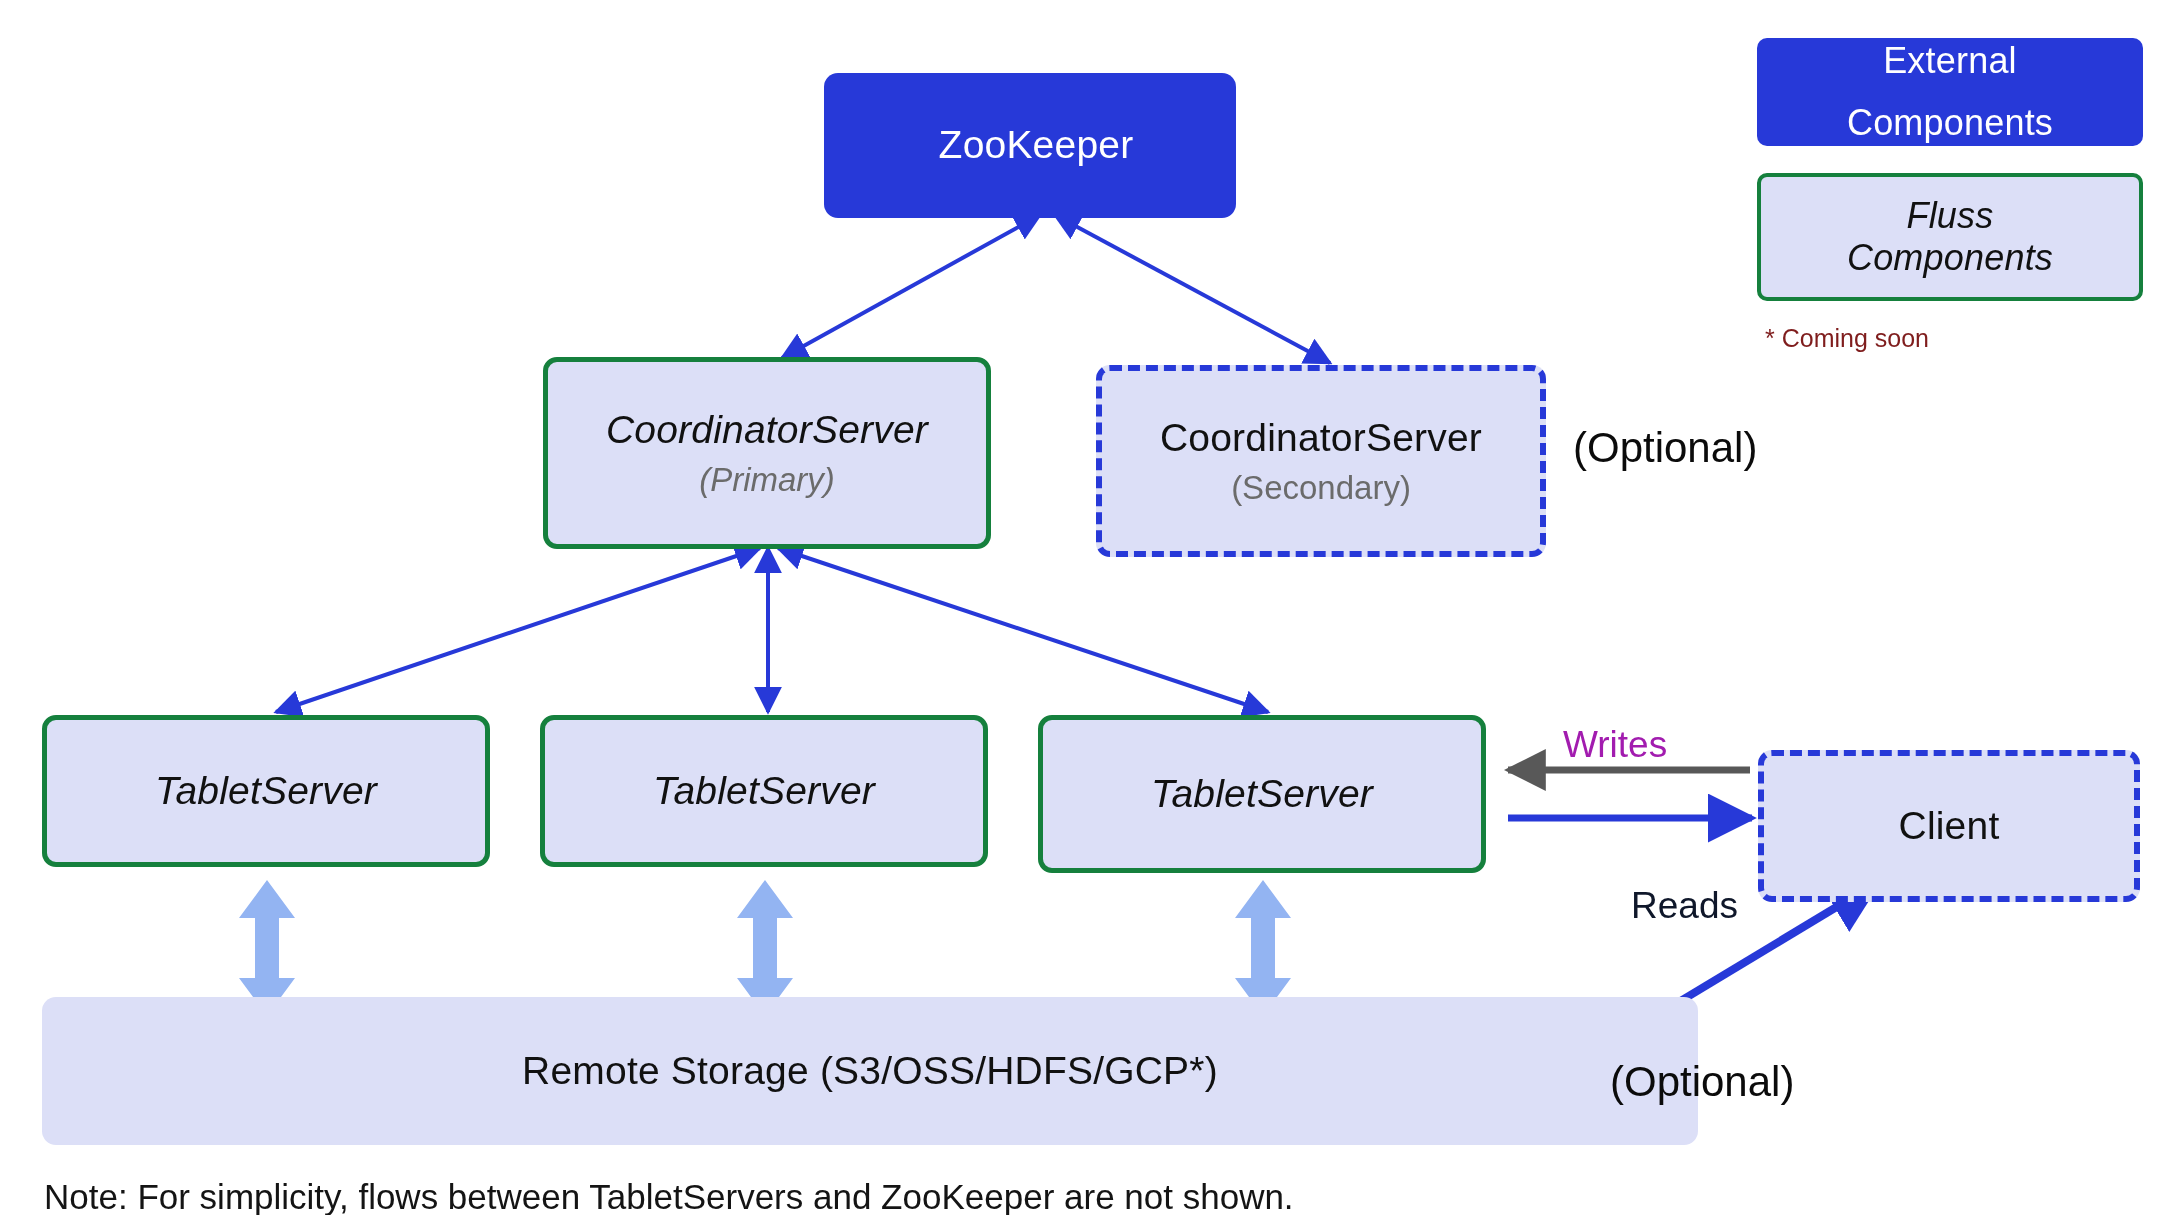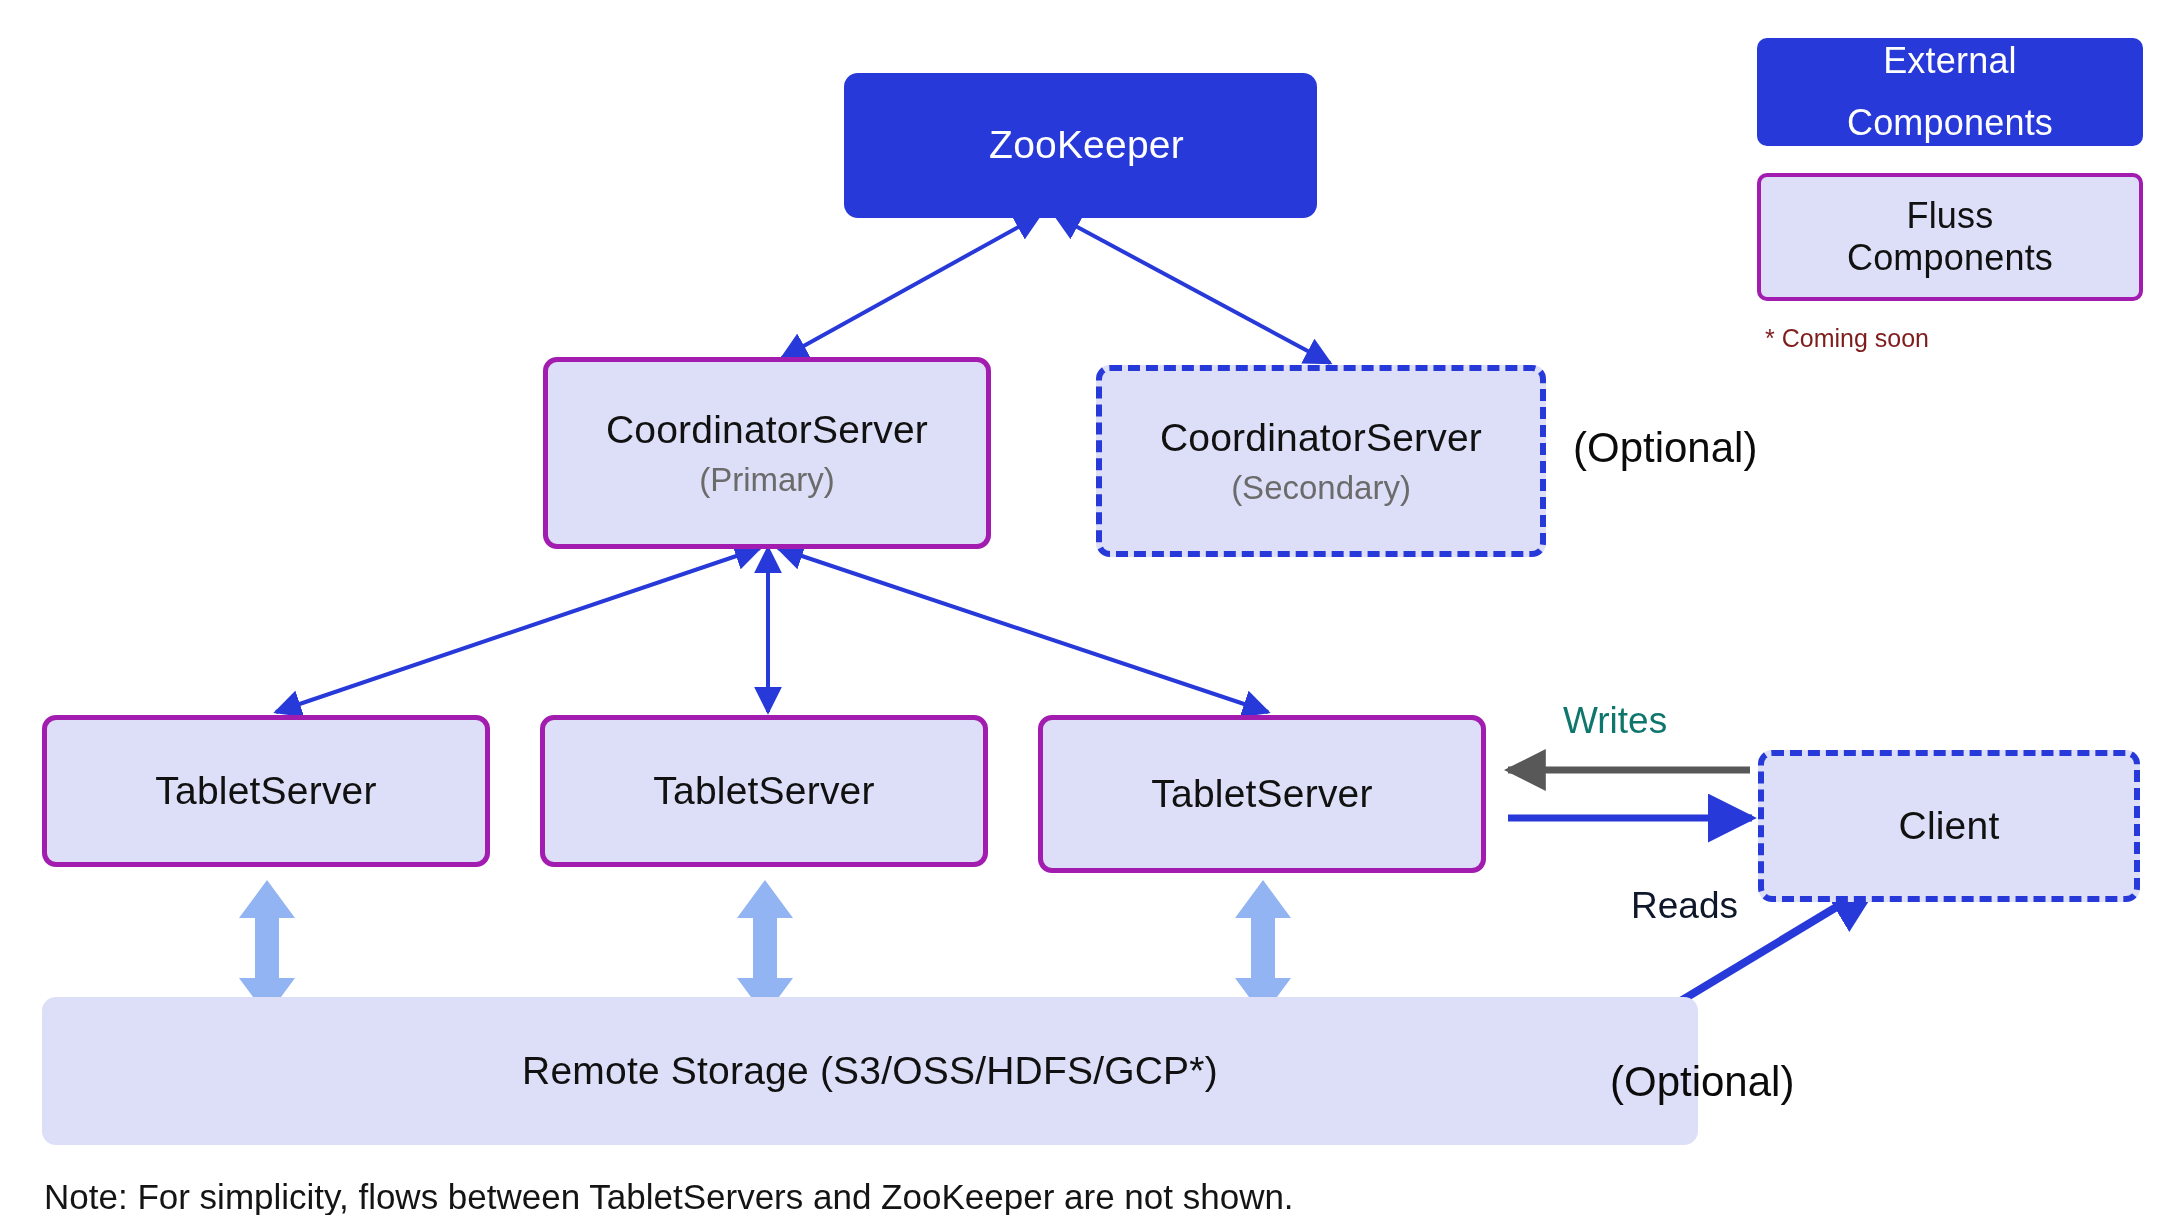--- a/index.html
+++ b/index.html
@@ -37,21 +37,22 @@
   }
   .node-external {
     background: #2739d8;
     color: #ffffff;
     border: none;
     gap: 20px;
   }
   .node-fluss {
     background: #dcdff7;
     color: #111111;
-    border: 5px solid #a21caf;
+    border: 5px solid #15803d;
+    font-style: italic;
   }
   .node-fluss-dashed {
     background: #dcdff7;
     color: #111111;
     border: 6px dashed #2739d8;
   }
   .node-plain {
     background: #dcdff7;
     color: #111111;
     border: none;
@@ -73,21 +74,21 @@
     position: absolute;
     white-space: nowrap;
   }
   .optional-text {
     font-size: 42px;
     color: #0b0b0b;
   }
   .edge-label {
     font-size: 37px;
   }
-  .label-writes { color: #0f766e; }
+  .label-writes { color: #a21caf; margin-top: 24px; }
   .label-reads  { color: #0f172a; margin-top: 7px; }
   .coming-soon {
     font-size: 25px;
     color: #7f1d1d;
   }
   .note-text {
     font-size: 35px;
     color: #141414;
   }
 </style>
@@ -129,21 +130,21 @@
       <path d="M 267 880 L 295 918 L 279 918 L 279 978 L 295 978 L 267 1016 L 239 978 L 255 978 L 255 918 L 239 918 Z"></path>
     </g>
     <g fill="#93b4f2">
       <path d="M 765 880 L 793 918 L 777 918 L 777 978 L 793 978 L 765 1016 L 737 978 L 753 978 L 753 918 L 737 918 Z"></path>
     </g>
     <g fill="#93b4f2">
       <path d="M 1263 880 L 1291 918 L 1275 918 L 1275 978 L 1291 978 L 1263 1016 L 1235 978 L 1251 978 L 1251 918 L 1235 918 Z"></path>
     </g>
   </svg>
 
-  <div class="node node-external" style="left:844px; top:73px; width:473px; height:145px;padding-left:12px;">
+  <div class="node node-external" style="left:824px; top:73px; width:412px; height:145px;padding-left:12px;">
     <div class="title-main">ZooKeeper</div>
   </div>
 
   <div class="node node-fluss" style="left:543px; top:357px; width:448px; height:192px;">
     <div class="title-main">CoordinatorServer</div>
     <div class="title-sub">(Primary)</div>
   </div>
 
   <div class="node node-fluss-dashed" style="left:1096px; top:365px; width:450px; height:192px;">
     <div class="title-main">CoordinatorServer</div>

